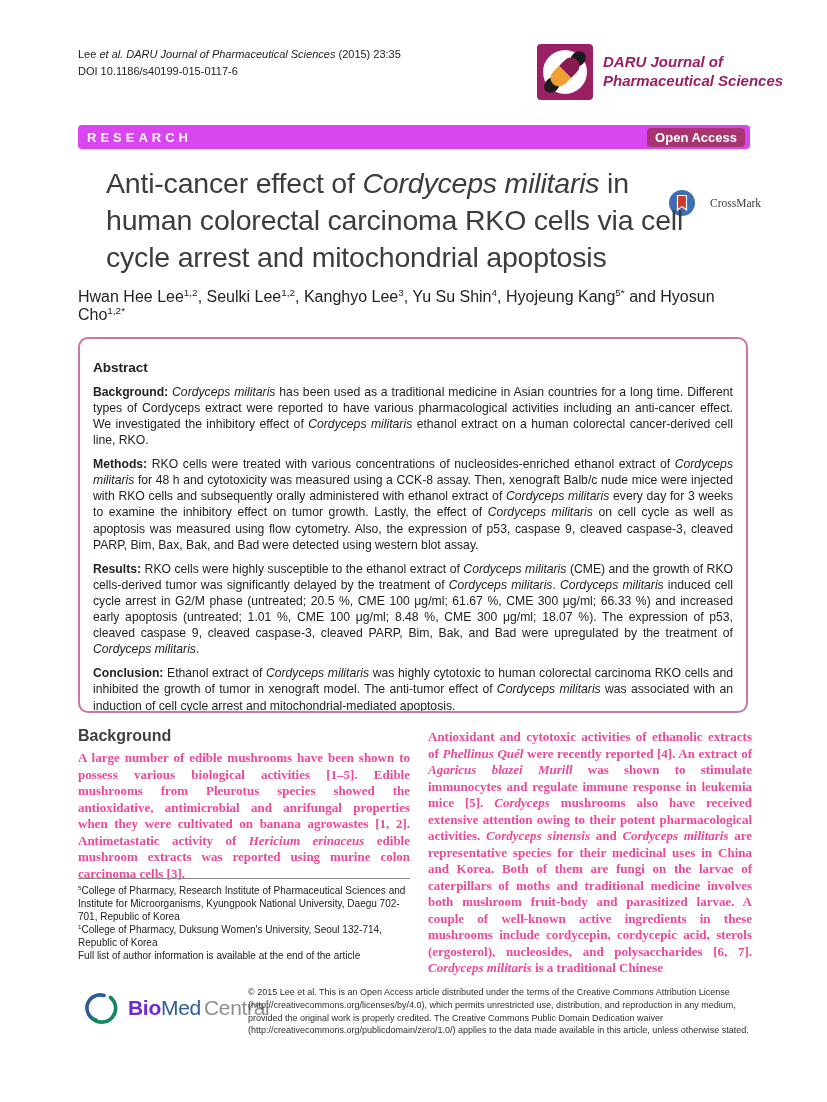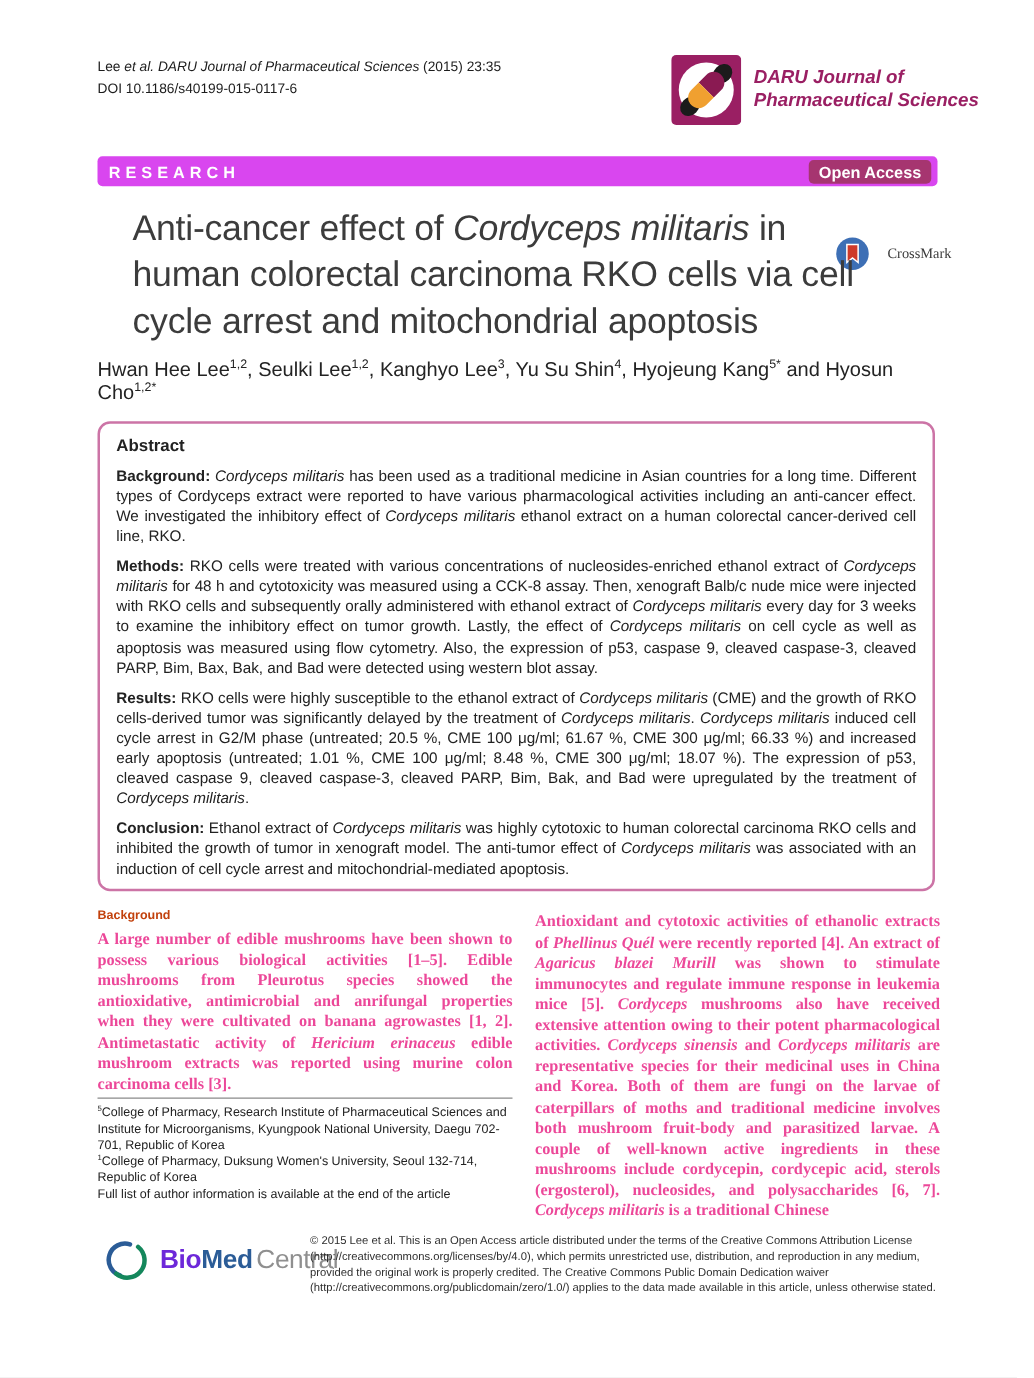--- a/index.html
+++ b/index.html
@@ -27,41 +27,41 @@
   
   .crossmark { position:absolute; left:668px; top:157px; display:flex; align-items:center; gap:14px; cursor:pointer;margin-top:32px; }
   .crossmark span { font-family:"Liberation Serif", serif; font-size:11.5px; color:#3b3b3b; }
   
   .title { position:absolute; left:78px; top:165px; width:600px; font-size:28.5px; font-weight:400; line-height:1.3; color:#3c3c3c; letter-spacing:-0.2px;margin-left:28px; }
   .authors { position:absolute; left:78px; top:288px; width:665px; font-size:16px; color:#232323; }
   sup { font-size:0.62em; vertical-align:super; line-height:0; }
   
   .abstract {
     position:absolute; left:78px; top:337px; width:670px; height:376px;
-    border:2px solid #CC74A6; border-radius:10px; padding:9px 13px 10px 13px;
+    border:2px solid #CC74A6; border-radius:10px; padding:20px 13px 10px 13px;
     font-size:12.2px; line-height:1.32; color:#222; overflow:hidden;
   }
   .abstract .abs-h { font-size:13.5px; font-weight:bold; margin-bottom:7px; }
   .abstract p { margin-bottom:8px; text-align:justify; }
   .abstract p:last-child { margin-bottom:0; }
   .abs-label { font-weight:bold; }
   
   .col { position:absolute; width:332px; }
   .col.leftcol  { left:78px;  top:727px; }
   .col.rightcol { left:428px; top:729px; width:324px; }
-  .body-h { font-size:10px; font-weight:bold; color:#c2410c; margin-bottom:5px; }
+  .body-h { font-size:16px; font-weight:bold; color:#404040; margin-bottom:5px; }
   .serif { font-family:"Liberation Serif", serif; font-size:13px; line-height:16.5px; text-align:justify; color:#ec4899;font-weight:bold; }
   
   .footnotes { position:absolute; left:78px; top:878px; width:332px; border-top:1px solid #8a8a8a; padding-top:5px; font-size:10px; line-height:1.3; color:#222; }
   .footnotes .fn { margin:0; }
   
   .bmc { position:absolute; left:80px; top:988px; display:flex; align-items:center; gap:8px; }
   .bmc-text { font-size:21px; letter-spacing:-0.3px; }
   .bmc-text .bio { font-weight:bold; color:#6d28d9; }
-  .bmc-text .med { font-weight:bold; color:#2B5C97; }
+  .bmc-text .med { font-weight:normal; color:#2B5C97; }
   .bmc-text .central { color:#8f8f8f; margin-left:3px; }
   .copyright { position:absolute; left:248px; top:986px; width:517px; font-size:9px; line-height:1.42; color:#2e2e2e; }
 </style>
 </head>
 <body>
 
 <div class="page">
 
   <div class="cite">
     <div><span>Lee </span><span style="font-style: italic;">et al. DARU Journal of Pharmaceutical Sciences</span><span>  (2015) 23:35</span></div>

